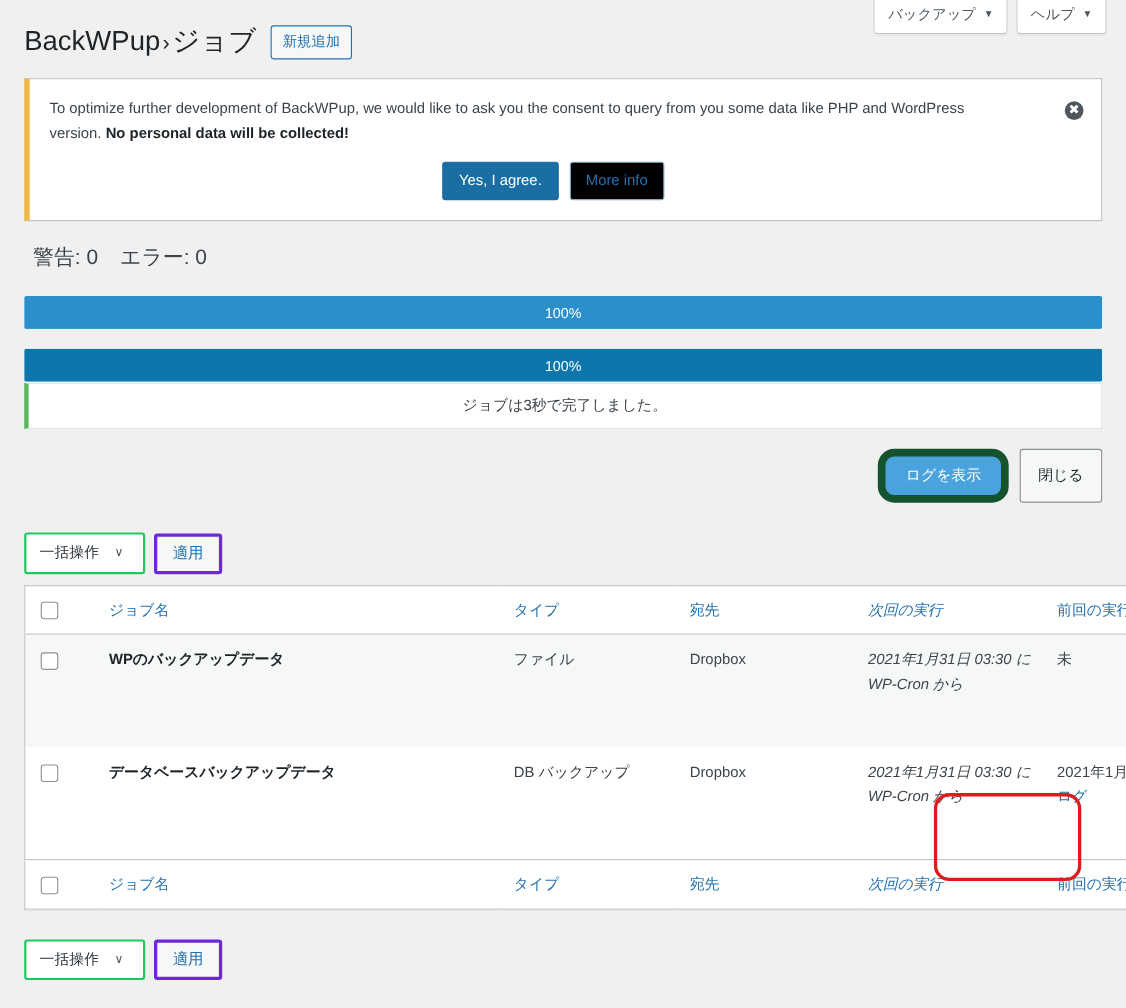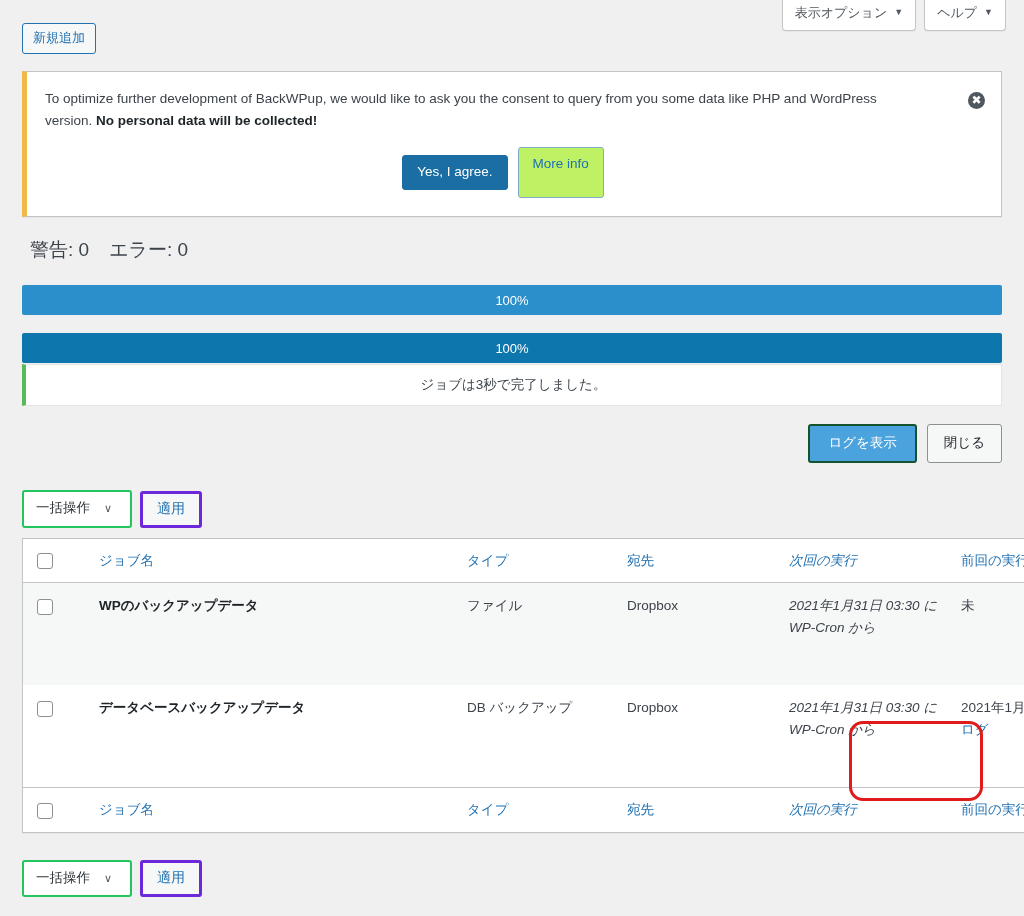--- a/index.html
+++ b/index.html
@@ -108,26 +108,26 @@
     border: 1px solid #1a6ea3;
     color: #fff;
     border-radius: 3px;
     font-size: 13.5px;
     padding: 7px 14px 8px 14px;
     cursor: pointer;
     line-height: 1.4;
     white-space: nowrap;
   }
   .btn-secondary {
-    background: #bef264;
+    background: #000000;
     border: 1px solid #7eadc4;
     color: #2271b1;
     border-radius: 3px;
     font-size: 13.5px;
-    padding: 7px 14px 24px 14px;
+    padding: 7px 14px 8px 14px;
     cursor: pointer;
     line-height: 1.4;
     white-space: nowrap;
   }
   .notice-dismiss {
     position: absolute;
     top: 20px;
     right: 16px;
     width: 17px;
     height: 17px;
@@ -185,23 +185,23 @@
   }
 
   .log-actions {
     display: flex;
     justify-content: flex-end;
     gap: 10px;
     margin-top: 18px;
   }
   .btn-log-show {
     background: #4aa3dd;
-    border: 2px solid #14532d;
+    border: 7px solid #14532d;
     color: #fff;
-    border-radius: 3px;
+    border-radius: 15px;
     font-size: 13.5px;
     padding: 8px 18px 9px 18px;
     cursor: pointer;
     white-space: nowrap;
   }
   .btn-close {
     background: #f6f7f7;
     border: 1px solid #8c8f94;
     color: #1d2327;
     border-radius: 3px;
@@ -313,30 +313,33 @@
     pointer-events: none;
     box-sizing: border-box;
     z-index: 10;
   }
 </style>
 </head>
 <body>
 
 <div class="screen-meta">
   <div class="screen-meta-btn">
-    <span>表示オプション</span>
+    <span>バックアップ</span>
     <span class="caret">▼</span>
   </div>
   <div class="screen-meta-btn">
     <span>ヘルプ</span>
     <span class="caret">▼</span>
   </div>
 </div>
 
 <div class="page-header">
+  <h1 class="page-title">
+    <span>BackWPup</span><span class="title-sep">›</span><span>ジョブ</span>
+  </h1>
   <span class="page-title-action">新規追加</span>
 </div>
 
 <div class="notice" style="border-left-color: rgb(240, 184, 73);">
   <p class="notice-text"><span>To optimize further development of BackWPup, we would like to ask you the consent to query from you some data like PHP and WordPress version. </span><b>No personal data will be collected!</b></p>
   <div class="notice-actions">
     <button class="btn-primary">Yes, I agree.</button>
     <button class="btn-secondary">More info</button>
   </div>
   <div class="notice-dismiss">✖</div>

